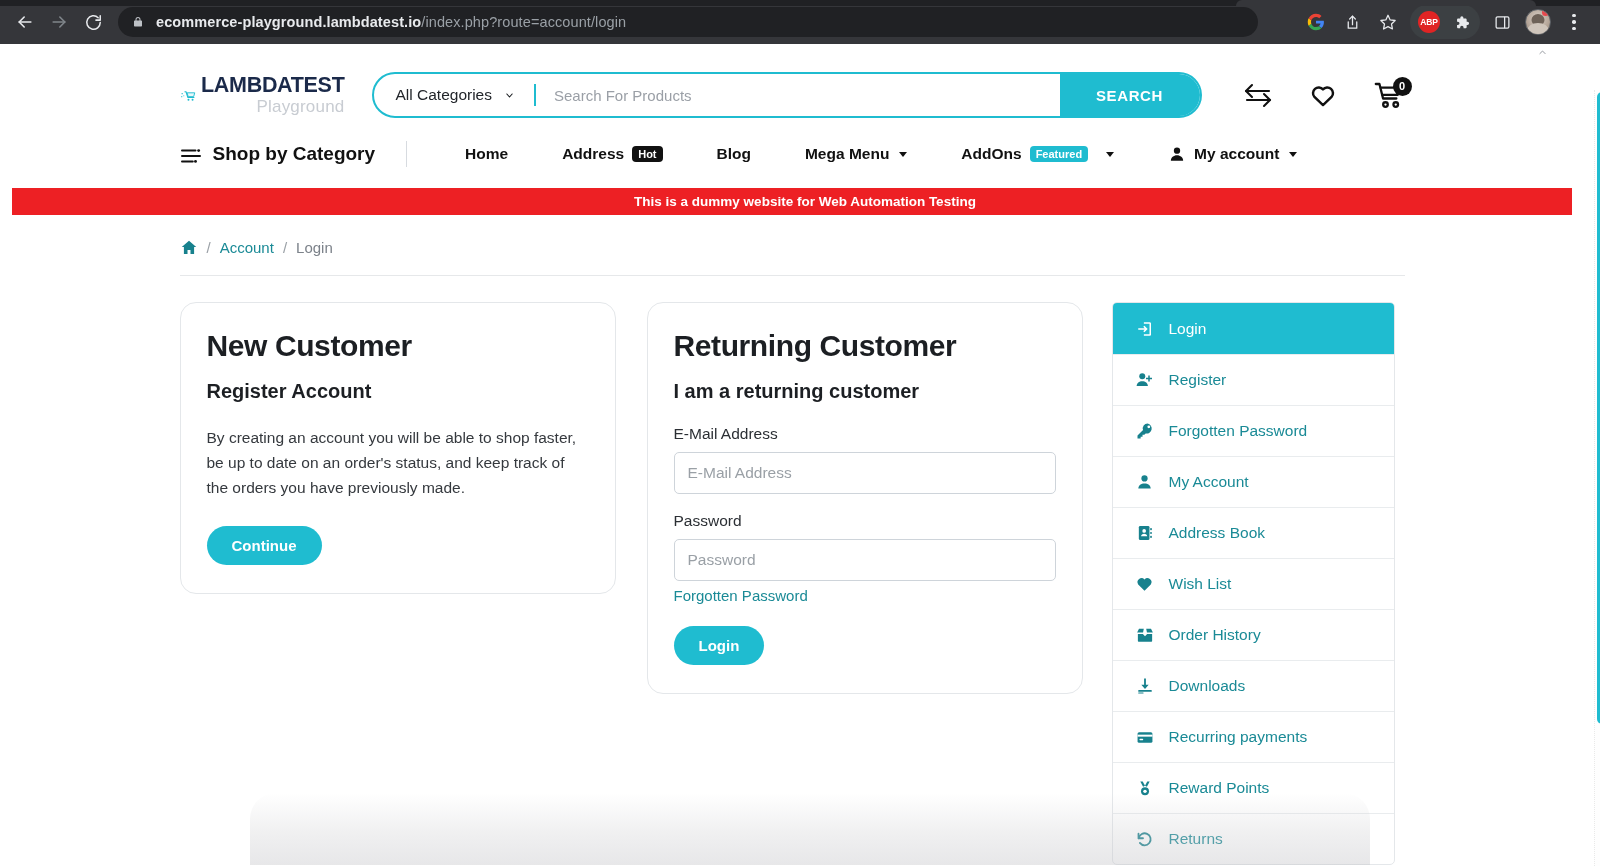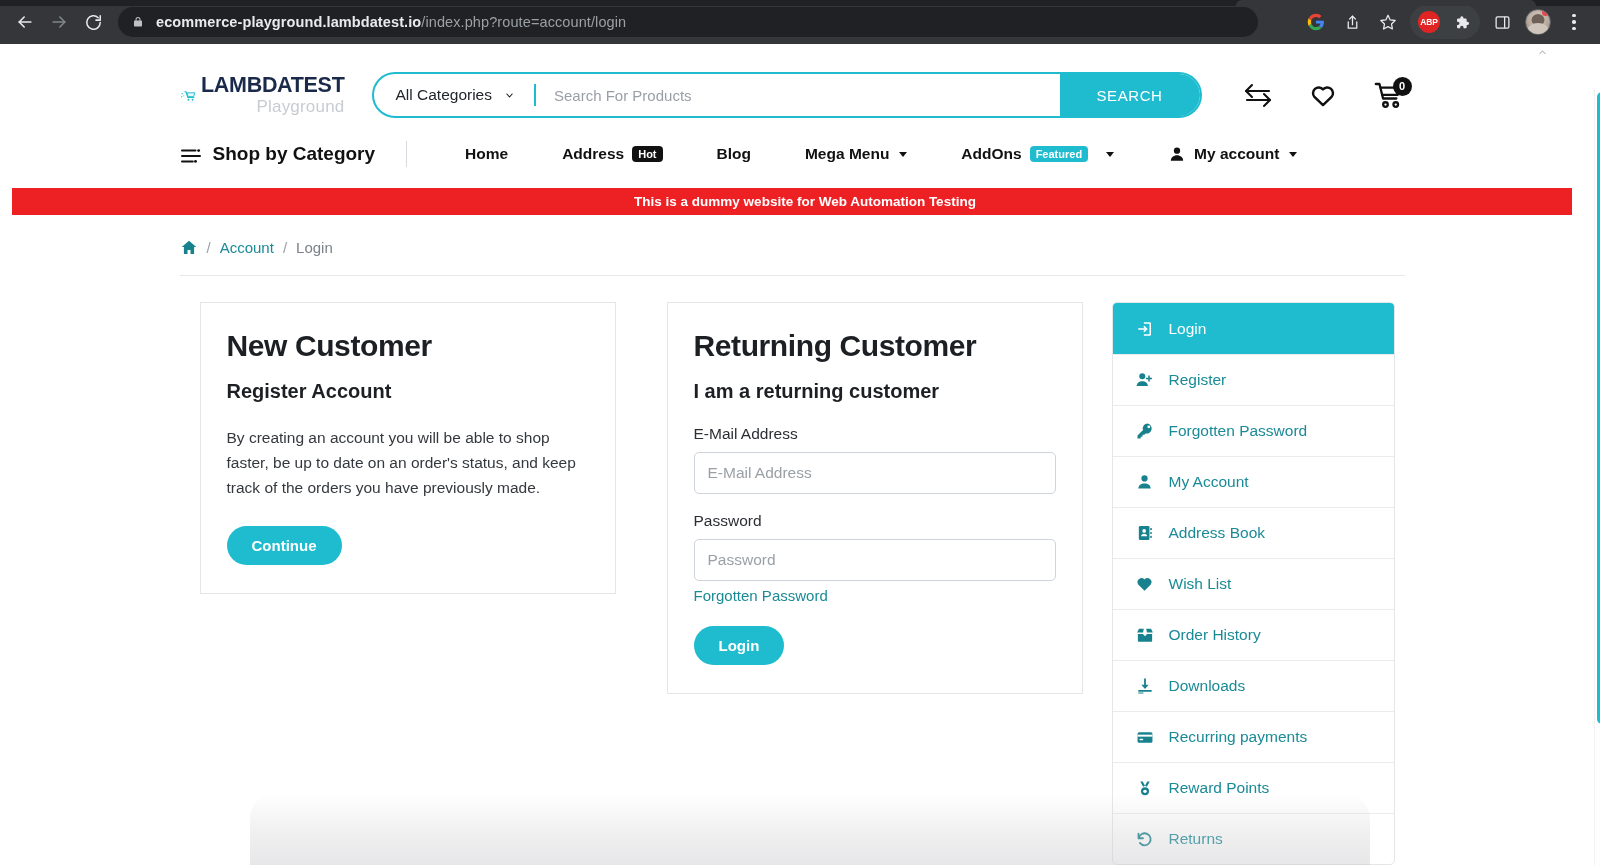--- a/index.html
+++ b/index.html
@@ -124,21 +124,21 @@
   #search-divider { width: 2px; height: 22px; background: #1fbcd0; flex:0 0 auto; }
   #search-input {
     flex: 1 1 auto; border: 0; outline: 0; height: 100%;
     padding: 0 18px; font-size: 15px; color: #222;
     font-family: "Liberation Sans", sans-serif; background: transparent;
   }
   #search-input::placeholder { color: #9a9fa6; }
   #search-btn {
     flex: 0 0 auto; height: 100%; width: 140px;
     background: #1fbcd0; color: #fff; border: 0; cursor: pointer;
-    font-size: 15px; font-weight: 400; letter-spacing: 0.6px;
+    font-size: 15px; font-weight: 700; letter-spacing: 0.6px;
     font-family: "Liberation Sans", sans-serif;
     display:flex; align-items:center; justify-content:center;
   }
 
   #header-actions { display: flex; align-items: center; gap: 34px; margin-left: auto; padding-left: 30px; }
   .hdr-ico { cursor: pointer; display: flex; position: relative; }
   #cart-badge {
     position: absolute; top: -4px; right: -7px;
     width: 19px; height: 19px; border-radius: 50%;
     background: #111; color: #fff; font-size: 11px; font-weight: 700;
@@ -188,23 +188,22 @@
 
   
   #main-grid {
     display: flex; align-items: flex-start; gap: 0; padding-top: 26px;
   }
   .col-left  { width: 436px; flex: 0 0 auto; }
   .col-mid   { width: 436px; flex: 0 0 auto; margin-left: 31px; }
   .col-right { width: 283px; flex: 0 0 auto; margin-left: 29px; }
 
   .card {
-    background: #fff; border: 1px solid #e4e7ea; border-radius: 0;
+    background: #fff; border: 1px solid #e4e7ea; border-radius: 16px;
     padding: 26px 26px 28px 26px;
-    margin-left: 20px;
   }
   .card-title {
     font-size: 30px; font-weight: 700; color: #1c1f23; letter-spacing: -0.4px;
     margin-bottom: 17px;
   }
   .card-sub {
     font-size: 20px; font-weight: 700; color: #1c1f23; margin-bottom: 22px;
   }
   .card-body-text {
     font-size: 15.5px; color: #35393e; line-height: 1.62; margin-bottom: 26px;

